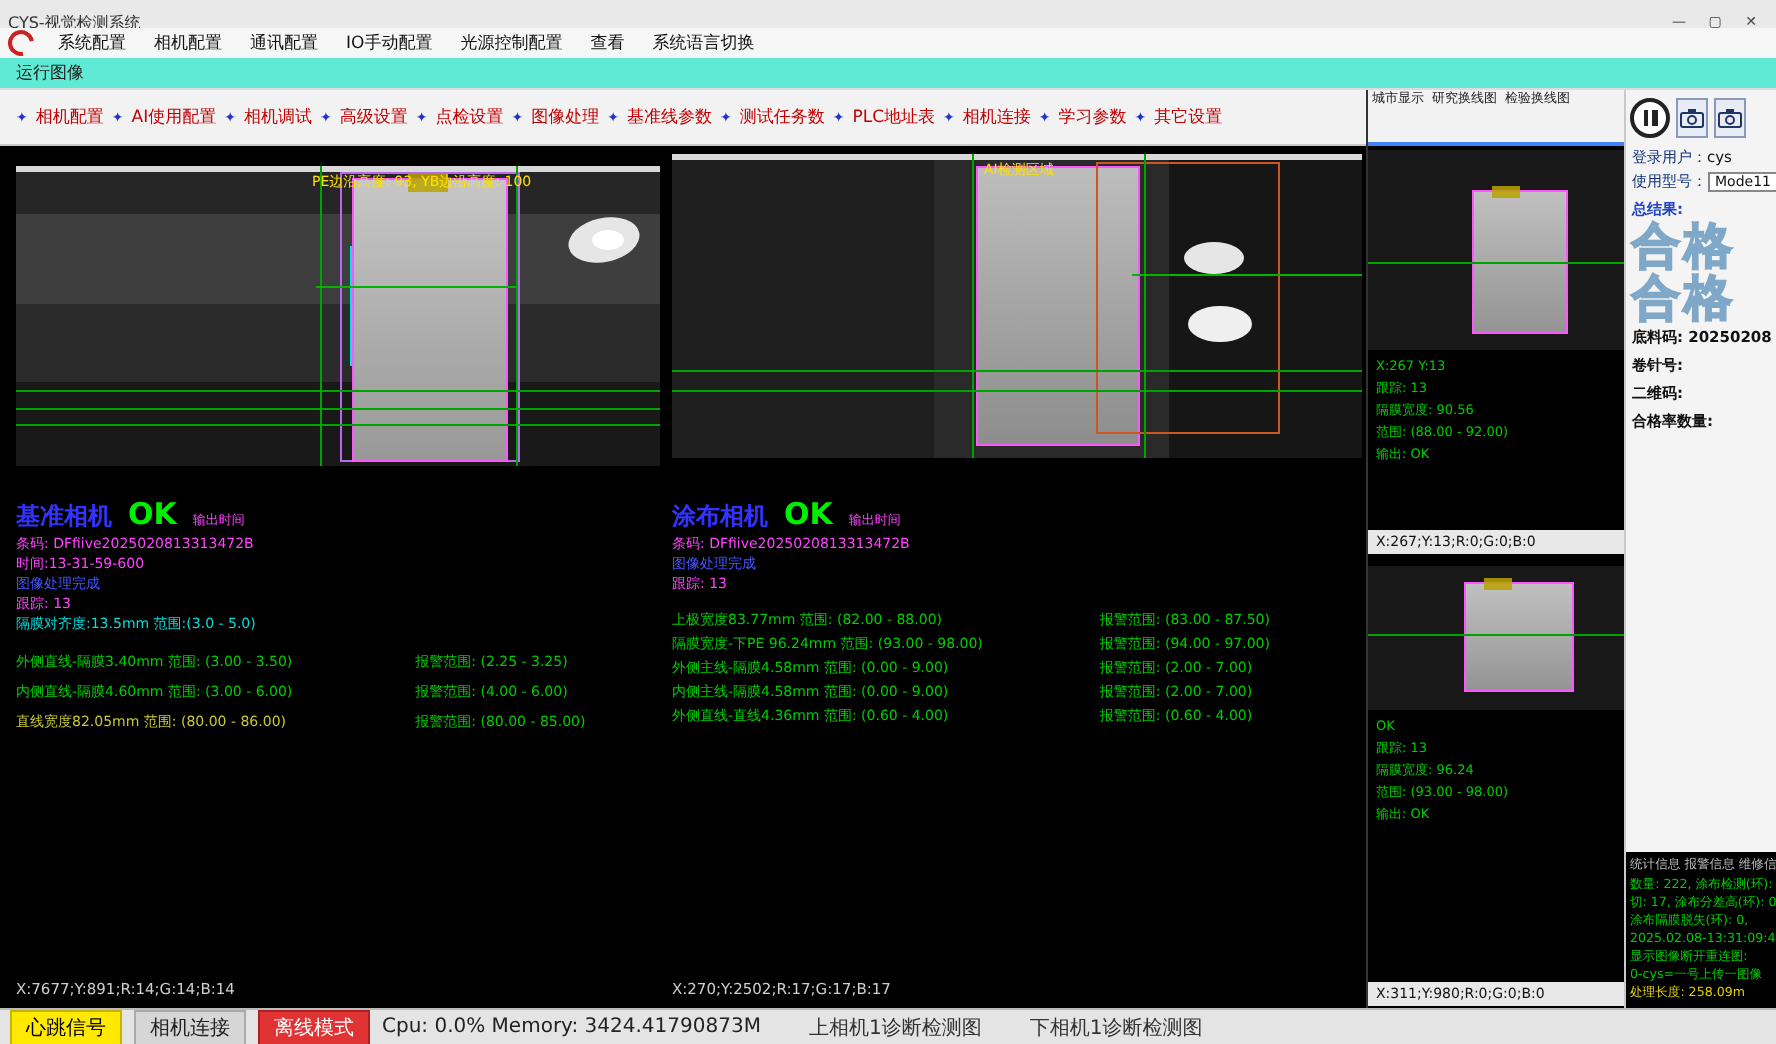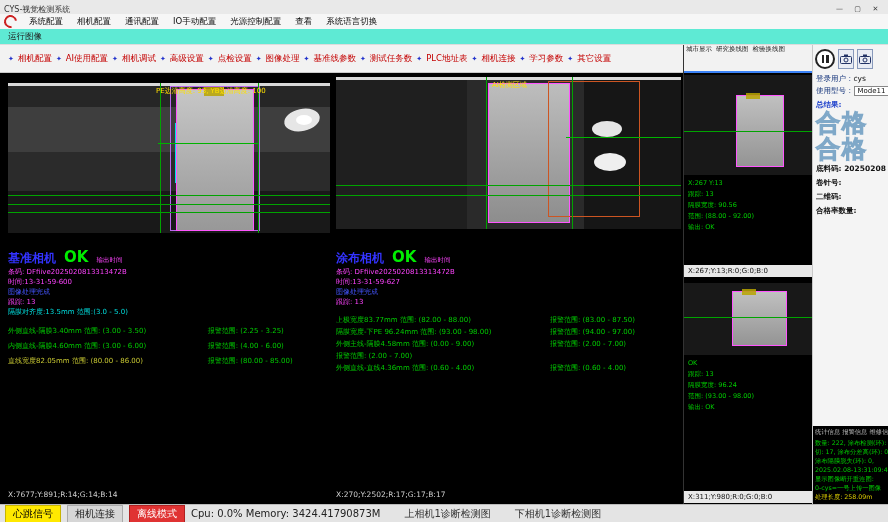--- a/index.html
+++ b/index.html
@@ -2,21 +2,21 @@
 <html><head>
 <meta charset="utf-8">
 <style>
   html,body{margin:0;padding:0}
   body{width:888px;height:522px;position:relative;overflow:hidden;
        background:#f0f0f0;font-family:"DejaVu Sans","Liberation Sans",sans-serif;
        -webkit-font-smoothing:antialiased}
 
   
   .titlebar{position:absolute;left:0;top:0;width:888px;height:24px;background:#e9e9e9;
-            border-bottom:6px solid #b91c1c;display:flex;align-items:center;
+            border-bottom:2px solid #b91c1c;display:flex;align-items:center;
             font-size:8px;color:#333;padding:0 4px;box-sizing:border-box}
   .win-controls{margin-left:auto;display:flex;gap:1px}
   .win-btn{width:17px;height:12px;display:flex;align-items:center;justify-content:center;
            font-size:7px;color:#444;cursor:default}
   .menubar{position:absolute;left:0;top:14px;width:888px;height:15px;background:#f6f6f6;
            display:flex;align-items:center;font-size:8.5px;color:#111;padding-left:4px;box-sizing:border-box}
   .logo{width:9px;height:9px;border:2.5px solid #cc2222;border-right-color:transparent;
         border-radius:50%;margin-right:5px;transform:rotate(35deg)}
   .menu-item{padding:0 7px;white-space:nowrap}
   .tabrow{position:absolute;left:0;top:29px;width:888px;height:16px;background:#5eead4;
@@ -226,38 +226,38 @@
       </div>
   </div>
 
   <div class="result res2">
     <div class="res-title">
       <span class="res-name">涂布相机</span>
       <span class="res-ok">OK</span>
       <span class="res-sub">输出时间</span>
     </div>
     <div class="res-line magenta">条码: DFfiive2025020813313472B</div>
-    <div class="res-line magenta">时间:13-31-59-627</div>
     <div class="res-line blue">图像处理完成</div>
     <div class="res-line magenta">跟踪: 13</div>
     <div class="mrows">
 
     <div class="mrow">
         <span class="m">上极宽度83.77mm 范围: (82.00 - 88.00)</span>
         <span class="a">报警范围: (83.00 - 87.50)</span>
       </div>
         <div class="mrow">
         <span class="m">隔膜宽度-下PE 96.24mm 范围: (93.00 - 98.00)</span>
         <span class="a">报警范围: (94.00 - 97.00)</span>
       </div>
         <div class="mrow">
         <span class="m">外侧主线-隔膜4.58mm 范围: (0.00 - 9.00)</span>
         <span class="a">报警范围: (2.00 - 7.00)</span>
       </div>
         <div class="mrow">
+        <span class="m">内侧主线-隔膜4.58mm 范围: (0.00 - 9.00)</span>
         <span class="a">报警范围: (2.00 - 7.00)</span>
       </div>
         <div class="mrow">
         <span class="m">外侧直线-直线4.36mm 范围: (0.60 - 4.00)</span>
         <span class="a">报警范围: (0.60 - 4.00)</span>
       </div>
       </div>
   </div>
 
   <div class="coordL">X:7677;Y:891;R:14;G:14;B:14</div>

